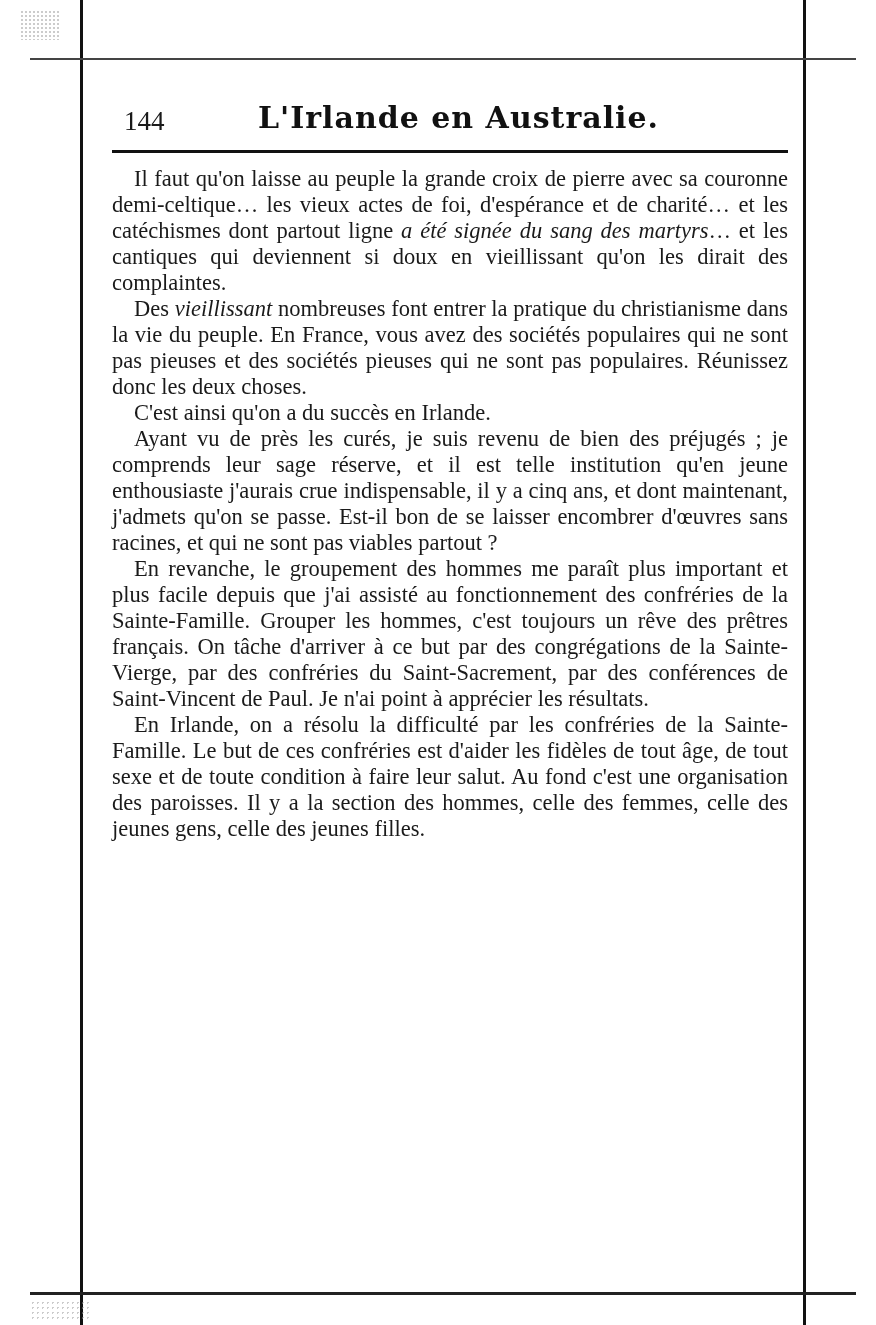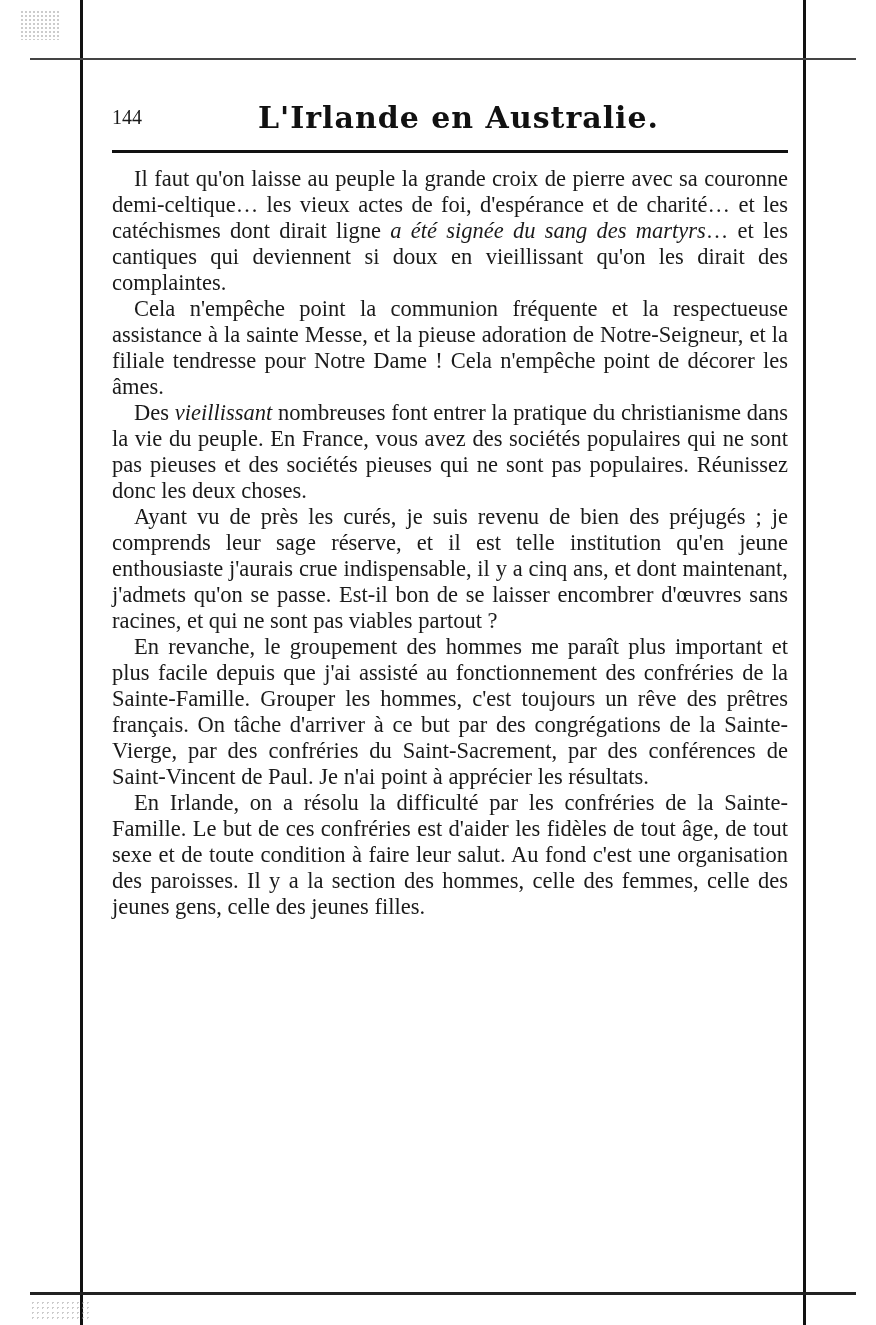--- a/index.html
+++ b/index.html
@@ -32,23 +32,23 @@
     }
     .header {
       position: absolute;
       left: 108px;
       top: 100px;
       width: 682px;
       height: 40px;
     }
     .page-number {
       position: absolute;
-      left: 4px;
+      left: 16px;
       top: 6px;
-      font-size: 20px;
+      font-size: 27px;
       font-family: "Liberation Serif", serif;
       color: #1a1a1a;
     }
     .running-title {
       position: absolute;
       left: 150px;
       top: 0;
       font-size: 30px;
       font-weight: bold;
       letter-spacing: 1px;
@@ -95,27 +95,27 @@
 <div class="speckle" style="left:30px; top:1300px; width:60px; height:20px; background:radial-gradient(#999 1px, transparent 1px); background-size:5px 5px; border-radius:0; opacity:0.5;"></div>
 
 <div class="header">
   <span class="page-number">144</span>
   <span class="running-title">L'Irlande en Australie.</span>
 </div>
 <div class="header-rule" style="top:150px;"></div>
 
 <div class="body-text" style="top:160px;">
   <p class="first">
-    <span>Il faut qu'on laisse au peuple la grande croix de pierre avec sa couronne demi-celtique… les vieux actes de foi, d'espérance et de charité… et les catéchismes dont dirait ligne </span><em>a été signée du sang des martyrs</em><span>… et les cantiques qui deviennent si doux en vieillissant qu'on les dirait des complaintes.</span>
-  </p>
-  <p>
-    <span>Cela n'empêche point la communion fréquente et la respectueuse assistance à la sainte Messe, et la pieuse adoration de Notre-Seigneur, et la filiale tendresse pour Notre Dame ! Cela n'empêche point de décorer les âmes.</span>
+    <span>Il faut qu'on laisse au peuple la grande croix de pierre avec sa couronne demi-celtique… les vieux actes de foi, d'espérance et de charité… et les catéchismes dont partout ligne </span><em>a été signée du sang des martyrs</em><span>… et les cantiques qui deviennent si doux en vieillissant qu'on les dirait des complaintes.</span>
   </p>
   <p>
     <span>Des </span><em>vieillissant</em><span> nombreuses font entrer la pratique du christianisme dans la vie du peuple. En France, vous avez des sociétés populaires qui ne sont pas pieuses et des sociétés pieuses qui ne sont pas populaires. Réunissez donc les deux choses.</span>
+  </p>
+  <p>
+    <span>C'est ainsi qu'on a du succès en Irlande.</span>
   </p>
   <p>
     <span>Ayant vu de près les curés, je suis revenu de bien des préjugés ; je comprends leur sage réserve, et il est telle institution qu'en jeune enthousiaste j'aurais crue indispensable, il y a cinq ans, et dont maintenant, j'admets qu'on se passe. Est-il bon de se laisser encombrer d'œuvres sans racines, et qui ne sont pas viables partout ?</span>
   </p>
   <p>
     <span>En revanche, le groupement des hommes me paraît plus important et plus facile depuis que j'ai assisté au fonctionnement des confréries de la Sainte-Famille. Grouper les hommes, c'est toujours un rêve des prêtres français. On tâche d'arriver à ce but par des congrégations de la Sainte-Vierge, par des confréries du Saint-Sacrement, par des conférences de Saint-Vincent de Paul. Je n'ai point à apprécier les résultats.</span>
   </p>
   <p>
     <span>En Irlande, on a résolu la difficulté par les confréries de la Sainte-Famille. Le but de ces confréries est d'aider les fidèles de tout âge, de tout sexe et de toute condition à faire leur salut. Au fond c'est une organisation des paroisses. Il y a la section des hommes, celle des femmes, celle des jeunes gens, celle des jeunes filles.</span>
   </p>

